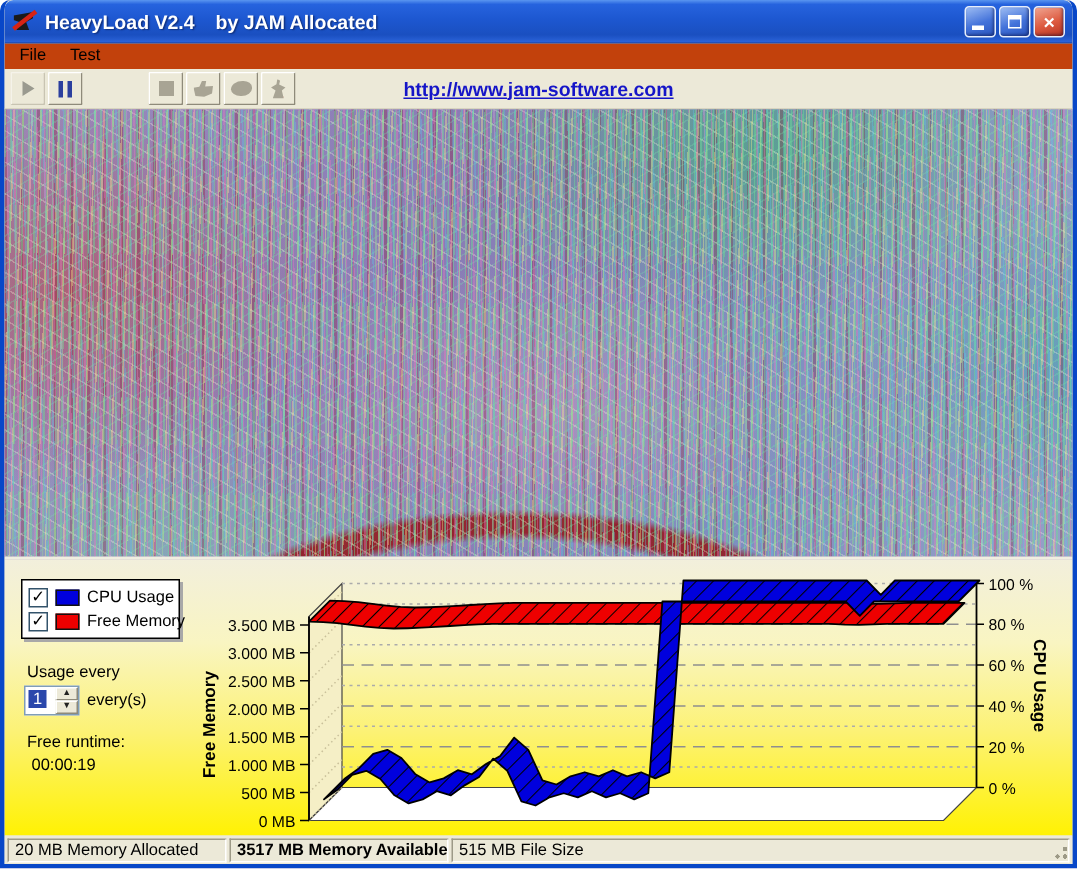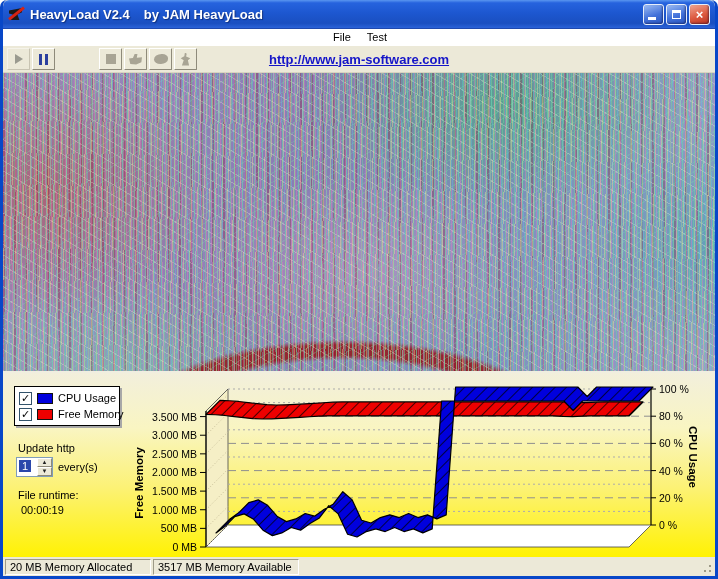--- a/index.html
+++ b/index.html
@@ -30,21 +30,21 @@
     background: linear-gradient(160deg,#9DBCF3 0%, #4372DA 55%, #2A56C0 100%);
     color:#fff; display:flex; align-items:center; justify-content:center; position:relative;
     box-shadow: inset -1px -1px 2px rgba(0,0,40,.45);
   }
   .win-btn.close { background: linear-gradient(160deg,#F0A692 0%, #DD5A40 55%, #B83322 100%);
     font-weight:bold; font-size:13px; line-height:1; }
   .glyph-min { position:absolute; left:4px; bottom:4px; width:8px; height:3px; background:#fff; }
   .glyph-max { width:9px; height:9px; border:1px solid #fff; border-top:3px solid #fff; }
 
   
-  .menubar { height: 17px; background:#ffffff; display:flex; align-items:center; padding-left:2px;justify-content:center; }
+  .menubar { height: 17px; background:#c2410c; display:flex; align-items:center; padding-left:2px; }
   .menu-item { padding: 1px 8px 2px 8px; }
 
   
   .toolbar { height: 27px; background:#ECE9D8; position:relative; display:flex; align-items:center;
     border-bottom: 1px solid #D8D4C0; }
   .tb-btn { width:23px; height:22px; margin-left:2px; display:flex; align-items:center; justify-content:center;
     background:#ECE9D8; border:1px solid; border-color:#FFFFFF #8E8A7A #8E8A7A #FFFFFF; border-radius:1px; }
   .tb-btn.flat { border-color:#F5F3EA #C8C4B2 #C8C4B2 #F5F3EA; }
   .tb-group { margin-left: 42px; display:flex; }
   .play-tri { width:0; height:0; border-left:8px solid #9a9a8f; border-top:5px solid transparent; border-bottom:5px solid transparent; }
@@ -99,40 +99,40 @@
   .spin-val { flex:1; padding:2px 1px 0 2px; }
   .spin-val span { background:#2A47AB; color:#fff; padding:0 3px; }
   .spin-arrows { width:15px; display:flex; flex-direction:column; }
   .spin-arrows div { flex:1; background:#ECE9D8; border:1px solid; border-color:#fff #8E8A7A #8E8A7A #fff;
     font-size:6px; line-height:7px; text-align:center; color:#222; }
 
   
   .statusbar { height: 19px; background:#ECE9D8; display:flex; gap:2px; padding:2px 2px 1px 2px; position:relative; }
   .status-cell { border:1px solid; border-color:#9D9A87 #FFFFFF #FFFFFF #9D9A87; padding:1px 0 0 4px;
     white-space:nowrap; overflow:hidden; }
-  .status-cell.c0 { flex:0 0 146px; } .status-cell.c1 { flex:0 0 146px; } .status-cell.c2 { flex:0 0 172px; }
+  .status-cell.c0 { flex:0 0 146px; } .status-cell.c1 { flex:0 0 146px;font-weight:bold; } .status-cell.c2 { flex:0 0 172px; }
   .status-cell.c3 { flex:1; }
   .grip { position:absolute; right:3px; bottom:3px; width:12px; height:12px;
     background:
      radial-gradient(circle 1.5px at 10px 10px,#9D9A87 95%,transparent),
      radial-gradient(circle 1.5px at 10px 5px,#9D9A87 95%,transparent),
      radial-gradient(circle 1.5px at 5px 10px,#9D9A87 95%,transparent); }
 </style>
 </head>
 <body>
 
 <div class="window">
 
   <div class="titlebar">
     <div class="app-icon">
       <div class="anvil"></div>
       <div class="slash"></div>
     </div>
     <span class="title-text">HeavyLoad V2.4</span>
-    <span class="title-text title-sub">by JAM HeavyLoad</span>
+    <span class="title-text title-sub">by JAM Allocated</span>
     <div class="win-buttons">
       <div class="win-btn">
           <span class="glyph-min"></span>
         </div>
       <div class="win-btn">
           <span class="glyph-max"></span>
         </div>
       <div class="win-btn close">
           <span>×</span>
         </div>
@@ -246,31 +246,32 @@
         <div class="swatch" style="background-color: rgb(0, 0, 221);"></div>
         <span class="legend-label">CPU Usage</span>
       </div>
       <div class="legend-row">
         <div class="checkbox">✓</div>
         <div class="swatch" style="background-color: rgb(238, 0, 0);"></div>
         <span class="legend-label">Free Memory</span>
       </div>
     </div>
 
-    <span class="ctl" style="left:15px; top:69px;">Update http</span>
+    <span class="ctl" style="left:15px; top:69px;">Usage every</span>
     <div class="spinbox">
       <div class="spin-val"><span>1</span></div>
       <div class="spin-arrows">
         <div>▲</div>
         <div>▼</div>
       </div>
     </div>
     <span class="ctl" style="left:55px; top:88px;">every(s)</span>
-    <span class="ctl" style="left:15px; top:116px;">File runtime:</span>
+    <span class="ctl" style="left:15px; top:116px;">Free runtime:</span>
     <span class="ctl" style="left:18px; top:131px;">00:00:19</span>
   </div>
 
   <div class="statusbar">
     <div class="status-cell c0">20 MB Memory Allocated</div>
     <div class="status-cell c1">3517 MB Memory Available</div>
+    <div class="status-cell c3">515 MB File Size</div>
     <div class="grip"></div>
   </div>
 </div>
 
 </body></html>

